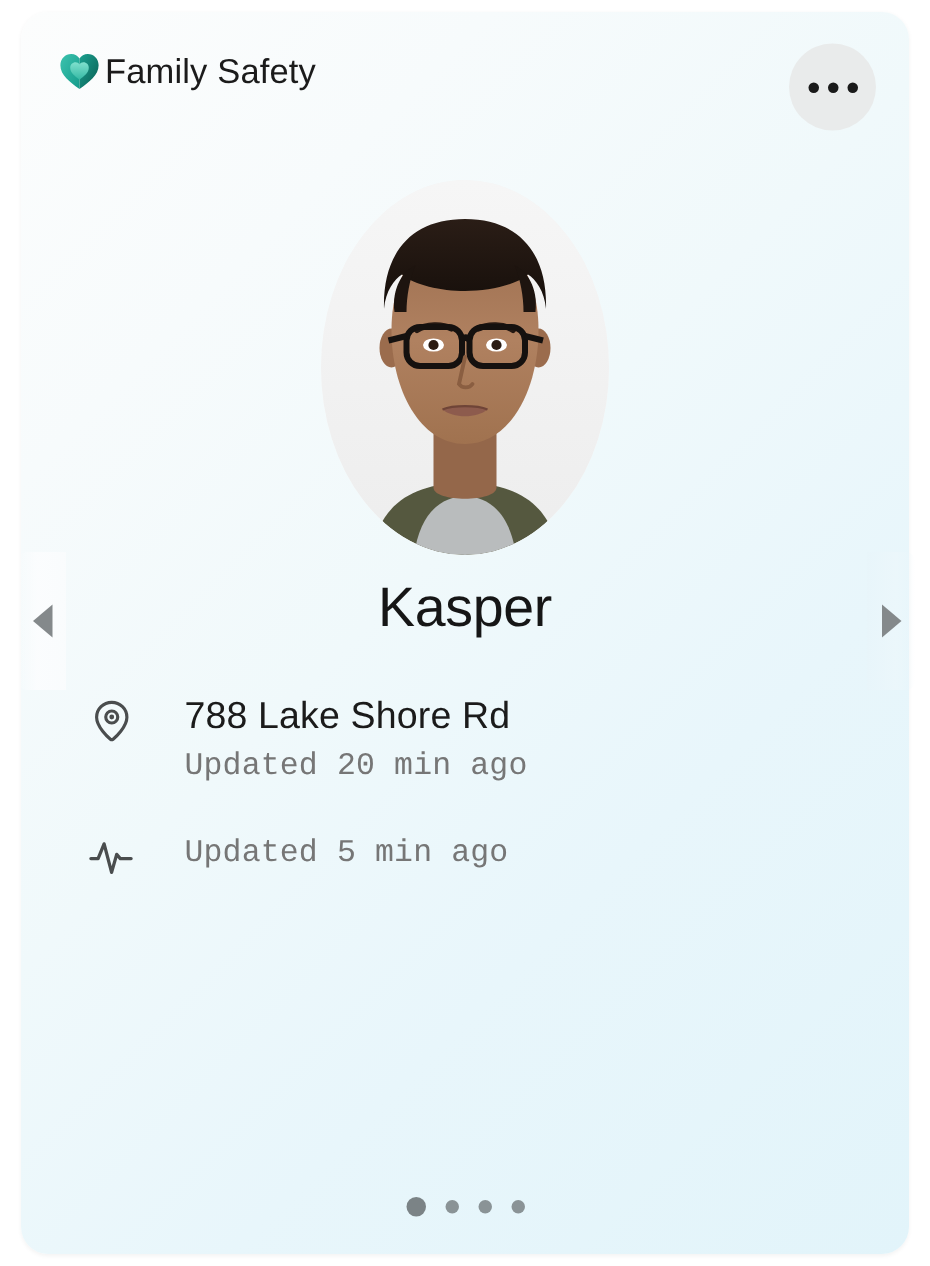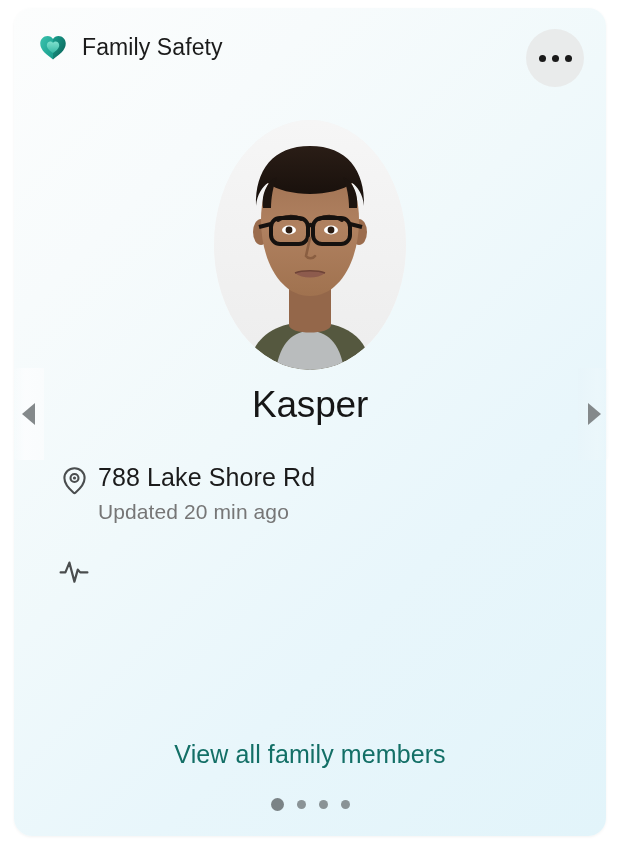--- a/index.html
+++ b/index.html
@@ -48,21 +48,21 @@
     width: 592px;
     height: 96px;
   }
 
   .brand {
     position: absolute;
     left: 24px;
     top: 24px;
     display: flex;
     align-items: center;
-    gap: 14px;
+    gap: 2px;
   }
 
   .brand-icon {
     width: 30px;
     height: 30px;
     display: block;
   }
 
   .brand-title {
     font-size: 23px;
@@ -133,21 +133,21 @@
     position: absolute;
     left: 44px;
     top: 452px;
     width: 520px;
   }
 
   .detail-row {
     position: relative;
     display: flex;
     align-items: flex-start;
-    gap: 8px;
+    gap: 33px;
     margin-bottom: 26px;
     justify-content: center;
   }
 
   .detail-icon {
     flex: 0 0 auto;
     width: 32px;
     height: 32px;
     margin-top: 4px;
     display: flex;
@@ -165,20 +165,21 @@
     line-height: 1.36;
     letter-spacing: 0.1px;
   }
 
   .detail-sub {
     font-size: 21px;
     color: #767676;
     line-height: 1.4;
     margin-top: 3px;
     letter-spacing: 0.1px;
+    font-family: Liberation Mono, monospace;
   }
 
   
   .view-all-link {
     position: absolute;
     left: 0;
     top: 732px;
     width: 592px;
     text-align: center;
     font-size: 25px;
@@ -374,26 +375,26 @@
         </span>
       </div>
 
       <div class="detail-row">
         <span class="detail-icon">
           <svg width="30" height="28" viewBox="0 0 30 28" xmlns="http://www.w3.org/2000/svg" aria-hidden="true">
             <path d="M1.6 14.4 L6.4 14.4 L10.4 4.6 L15.4 23.6 L18.8 11.6 L21.2 14.4 L28.4 14.4" fill="none" stroke="#4a4d4e" stroke-width="2.2" stroke-linecap="round" stroke-linejoin="round"></path>
           </svg>
         </span>
         <span class="detail-text">
+          <div class="detail-sub">Updated 5 min ago</div>
         </span>
       </div>
 
     </div>
 
-    <a class="view-all-link" href="#">View all family members</a>
 
     <div class="pager">
       <span class="pager-dot active"></span>
       <span class="pager-dot"></span>
       <span class="pager-dot"></span>
       <span class="pager-dot"></span>
     </div>
 
   </div>
 

